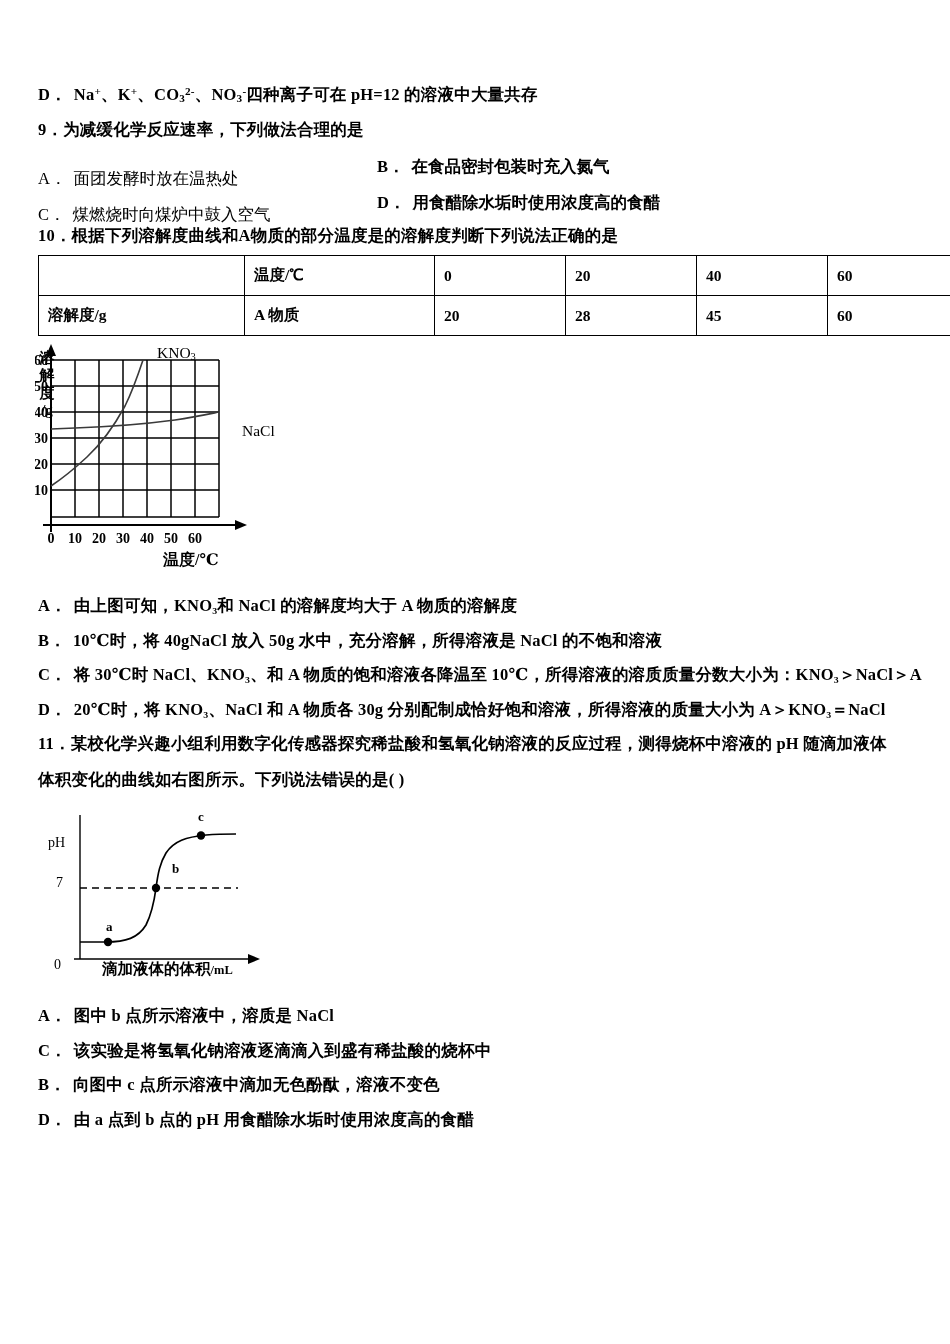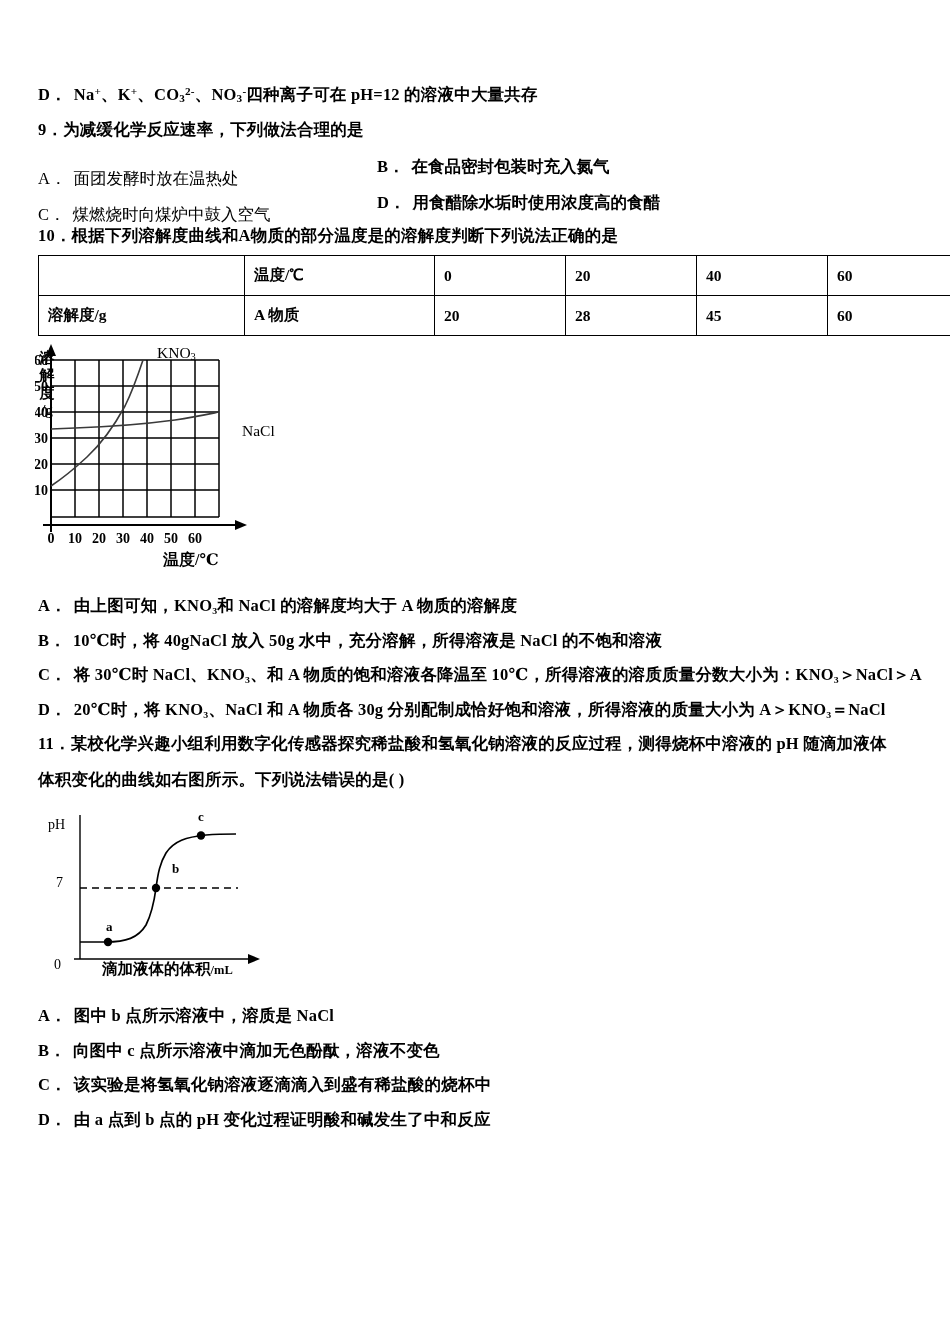--- a/index.html
+++ b/index.html
@@ -129,21 +129,21 @@
     position: absolute;
     font-size: 15.5px;
     font-family: "Liberation Serif", serif;
     font-weight: normal;
   }
   .lbl-kno3 { left: 122px; top: 2px; }
   .lbl-nacl { left: 207px; top: 80px; }
 
   .ph-ylabel {
     position: absolute;
-    left: 2px; top: 10px;
+    left: 2px; top: 28px;
     font-size: 14px;
     font-family: "Liberation Serif", serif;
   }
   .ph-zero {
     position: absolute;
     left: 8px; top: 150px;
     font-size: 14px;
     font-family: "Liberation Serif", serif;
   }
   .ph-seven {
@@ -336,24 +336,24 @@
         <circle cx="62" cy="135" r="4.2" fill="#000"></circle>
         <circle cx="110" cy="81" r="4.2" fill="#000"></circle>
         <circle cx="155" cy="28.5" r="4.2" fill="#000"></circle>
       </svg>
     </div>
 
     <div class="line">
       <span class="lbl">A．</span><span>图中 b 点所示溶液中，溶质是 NaCl</span>
     </div>
     <div class="line">
+      <span class="lbl">C．</span><span>该实验是将氢氧化钠溶液逐滴滴入到盛有稀盐酸的烧杯中</span>
+    </div>
+    <div class="line">
       <span class="lbl">B．</span><span>向图中 c 点所示溶液中滴加无色酚酞，溶液不变色</span>
     </div>
     <div class="line">
-      <span class="lbl">C．</span><span>该实验是将氢氧化钠溶液逐滴滴入到盛有稀盐酸的烧杯中</span>
-    </div>
-    <div class="line">
-      <span class="lbl">D．</span><span>由 a 点到 b 点的 pH 变化过程证明酸和碱发生了中和反应</span>
+      <span class="lbl">D．</span><span>由 a 点到 b 点的 pH 用食醋除水垢时使用浓度高的食醋</span>
     </div>
 
 
   </div>
 </div>
 
 </body></html>

